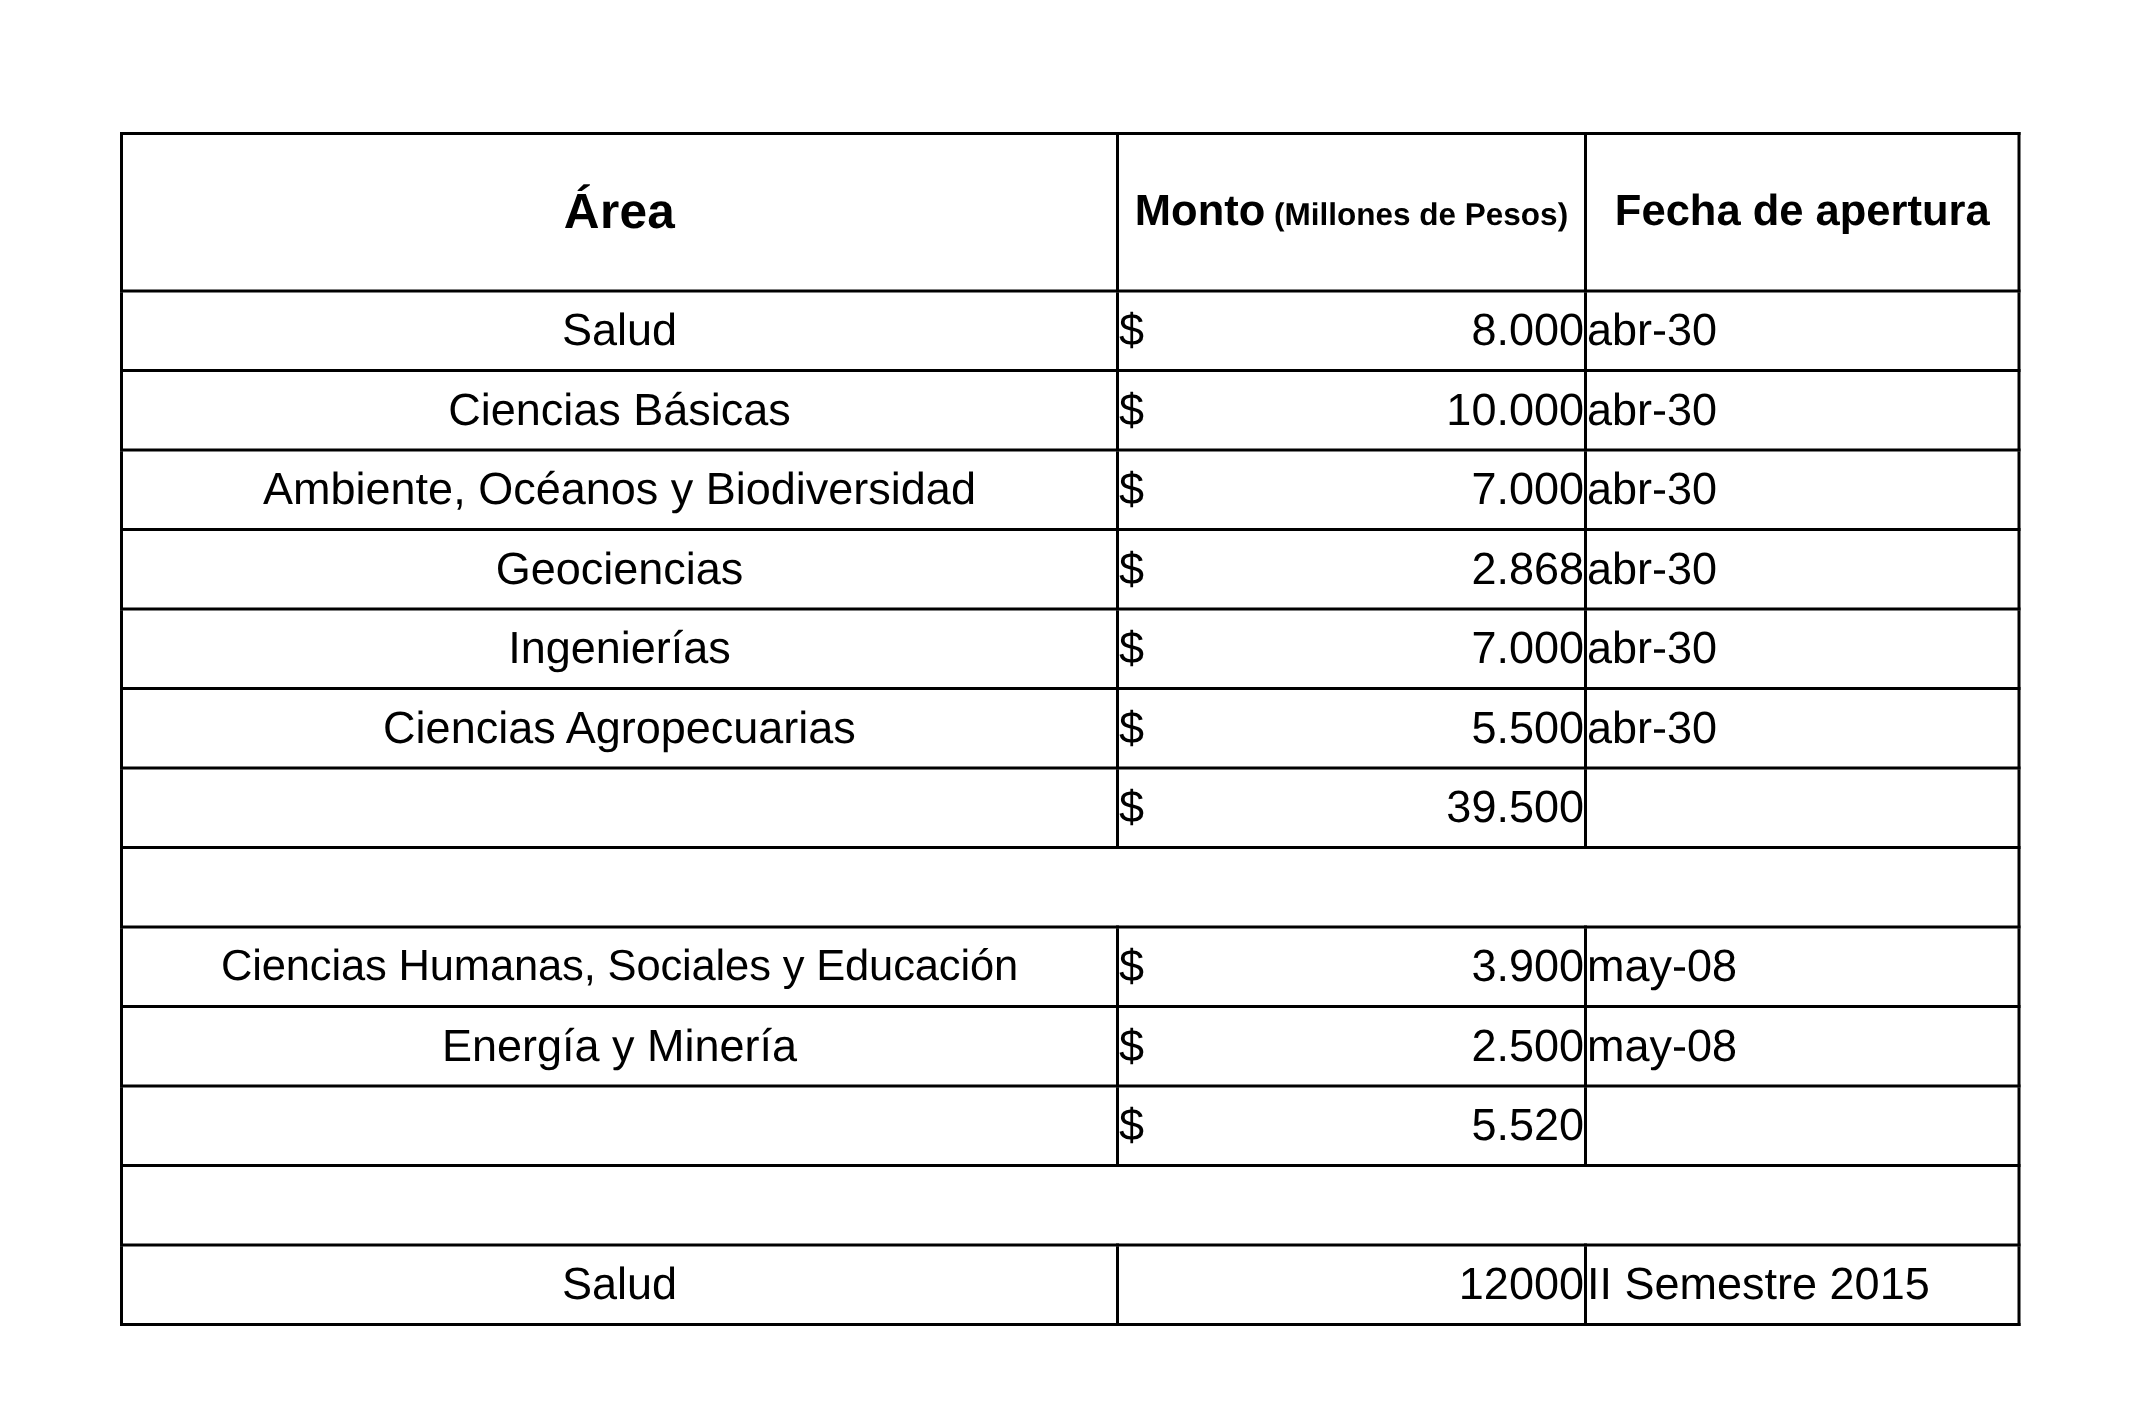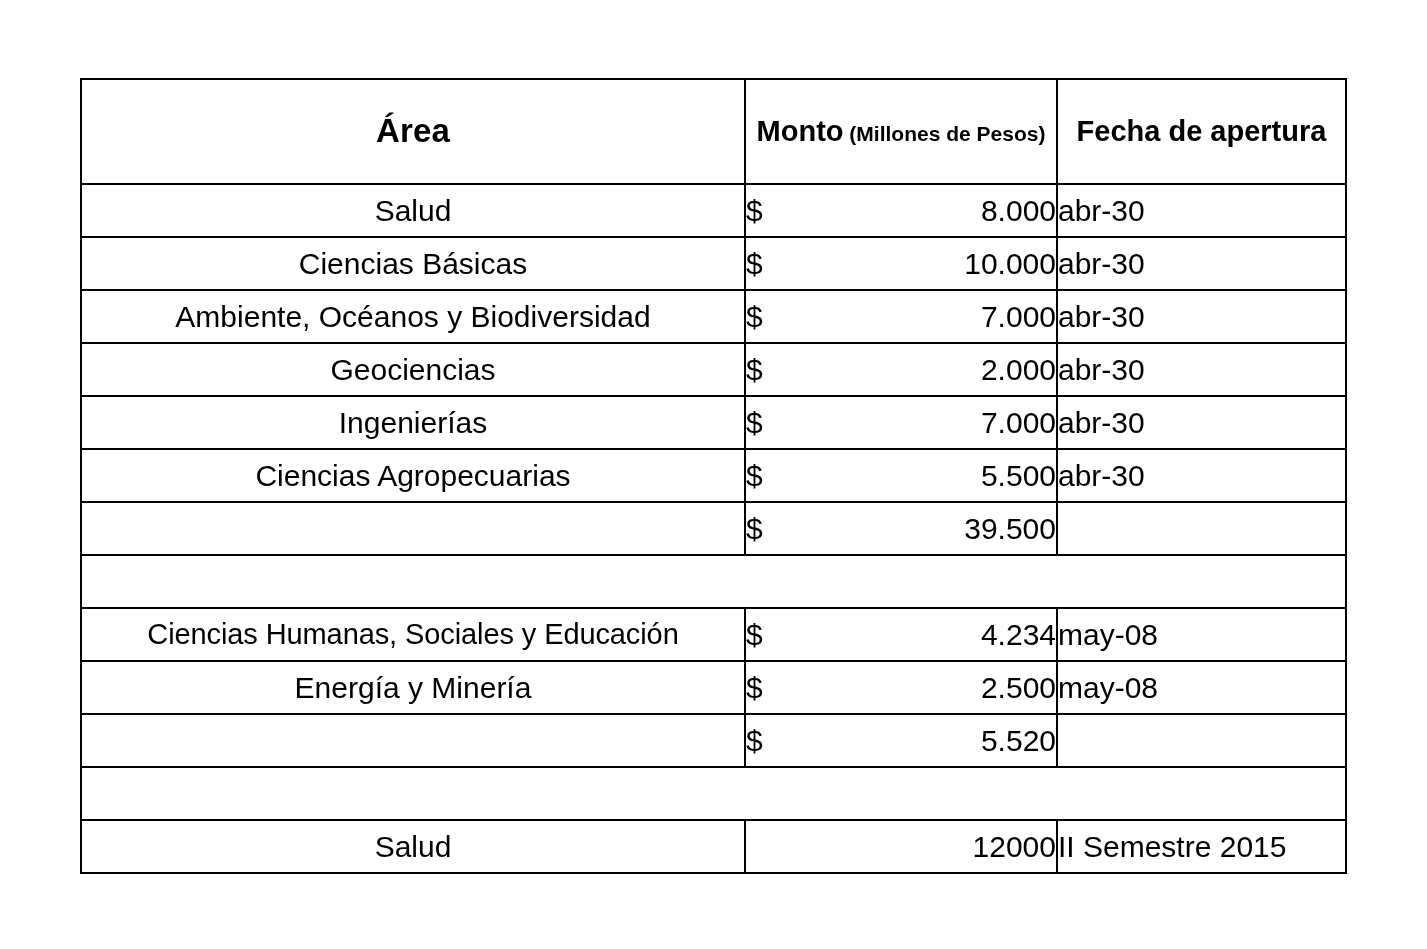--- a/index.html
+++ b/index.html
@@ -18,21 +18,21 @@
   #page {
     position: relative;
     width: 1427px;
     height: 949px;
     background: #ffffff;
   }
 
   .budget-table {
     position: absolute;
     left: 80px;
-    top: 78px;
+    top: 88px;
     width: 1265px;
     border-collapse: collapse;
     table-layout: fixed;
     background: #ffffff;
   }
 
   .budget-table col.col-area    { width: 664px; }
   .budget-table col.col-monto   { width: 312px; }
   .budget-table col.col-fecha   { width: 289px; }
 
@@ -180,21 +180,21 @@
           </span>
         </td>
         <td class="cell-fecha">abr-30</td>
       </tr>
 
       <tr class="data-row">
         <td class="cell-area">Geociencias</td>
         <td class="cell-monto">
           <span class="monto-inner">
             <span class="monto-sign">$</span>
-            <span class="monto-value">2.000</span>
+            <span class="monto-value">2.868</span>
           </span>
         </td>
         <td class="cell-fecha">abr-30</td>
       </tr>
 
       <tr class="data-row">
         <td class="cell-area">Ingenierías</td>
         <td class="cell-monto">
           <span class="monto-inner">
             <span class="monto-sign">$</span>
@@ -228,21 +228,21 @@
 
       <tr class="spacer-row">
         <td colspan="3"></td>
       </tr>
 
       <tr class="data-row">
         <td class="cell-area tight">Ciencias Humanas, Sociales y Educación</td>
         <td class="cell-monto">
           <span class="monto-inner">
             <span class="monto-sign">$</span>
-            <span class="monto-value">4.234</span>
+            <span class="monto-value">3.900</span>
           </span>
         </td>
         <td class="cell-fecha">may-08</td>
       </tr>
 
       <tr class="data-row">
         <td class="cell-area">Energía y Minería</td>
         <td class="cell-monto">
           <span class="monto-inner">
             <span class="monto-sign">$</span>

